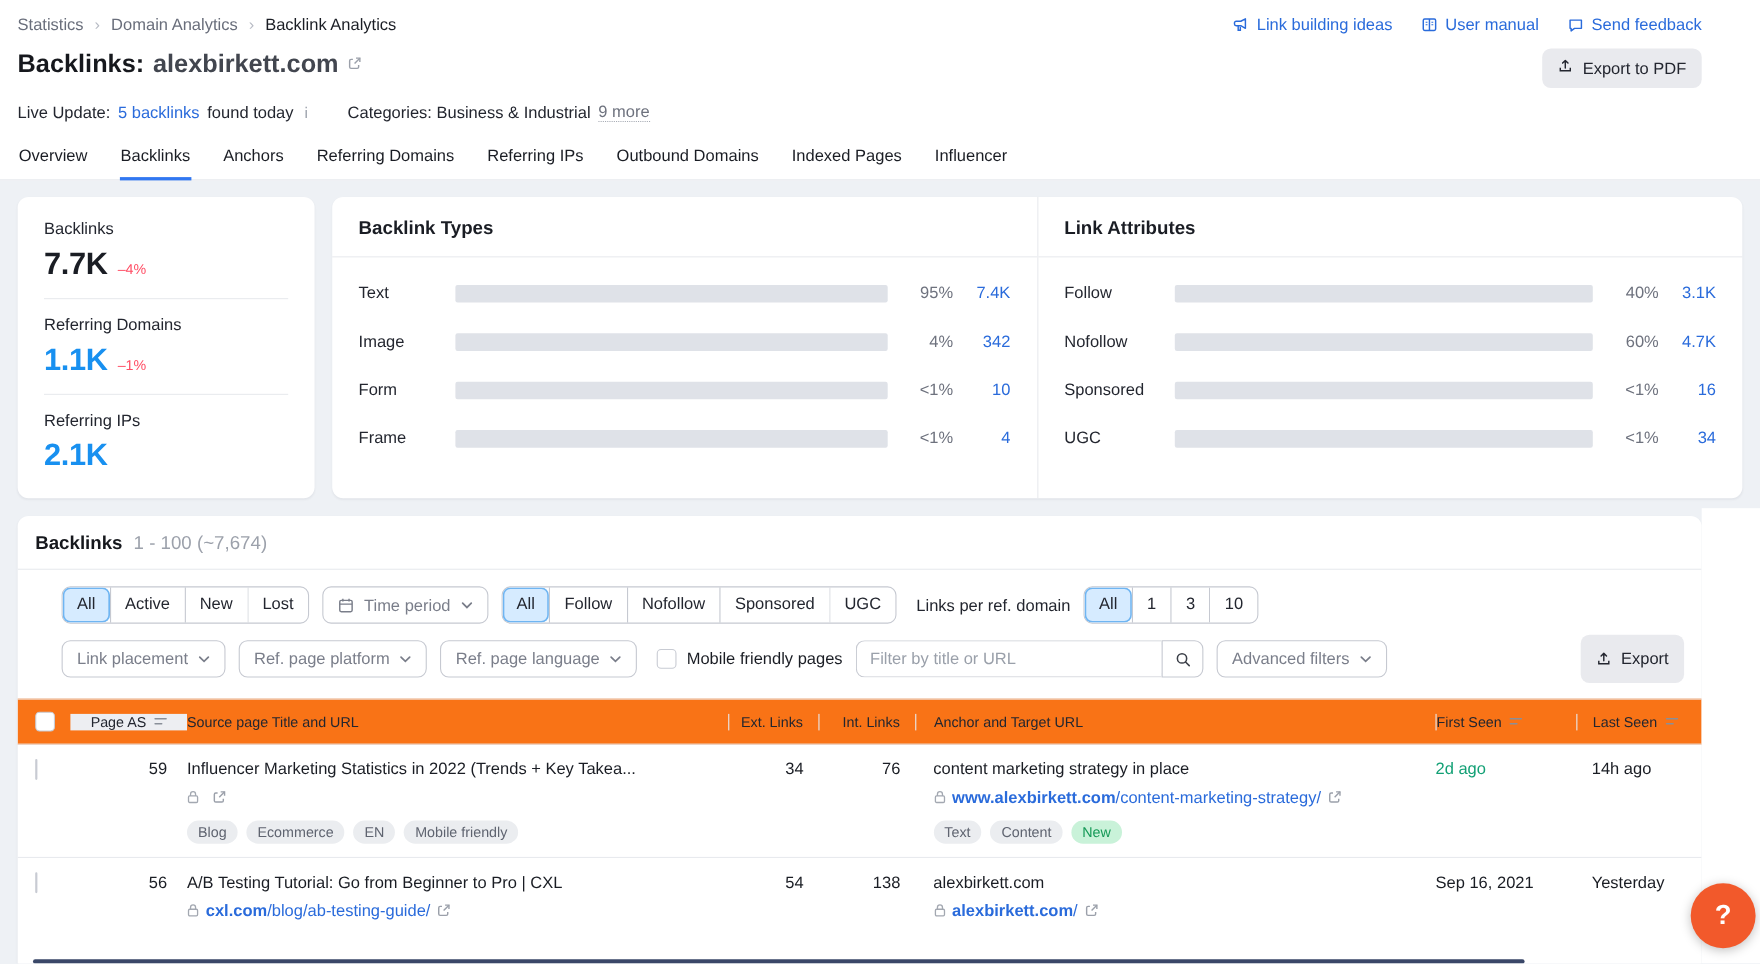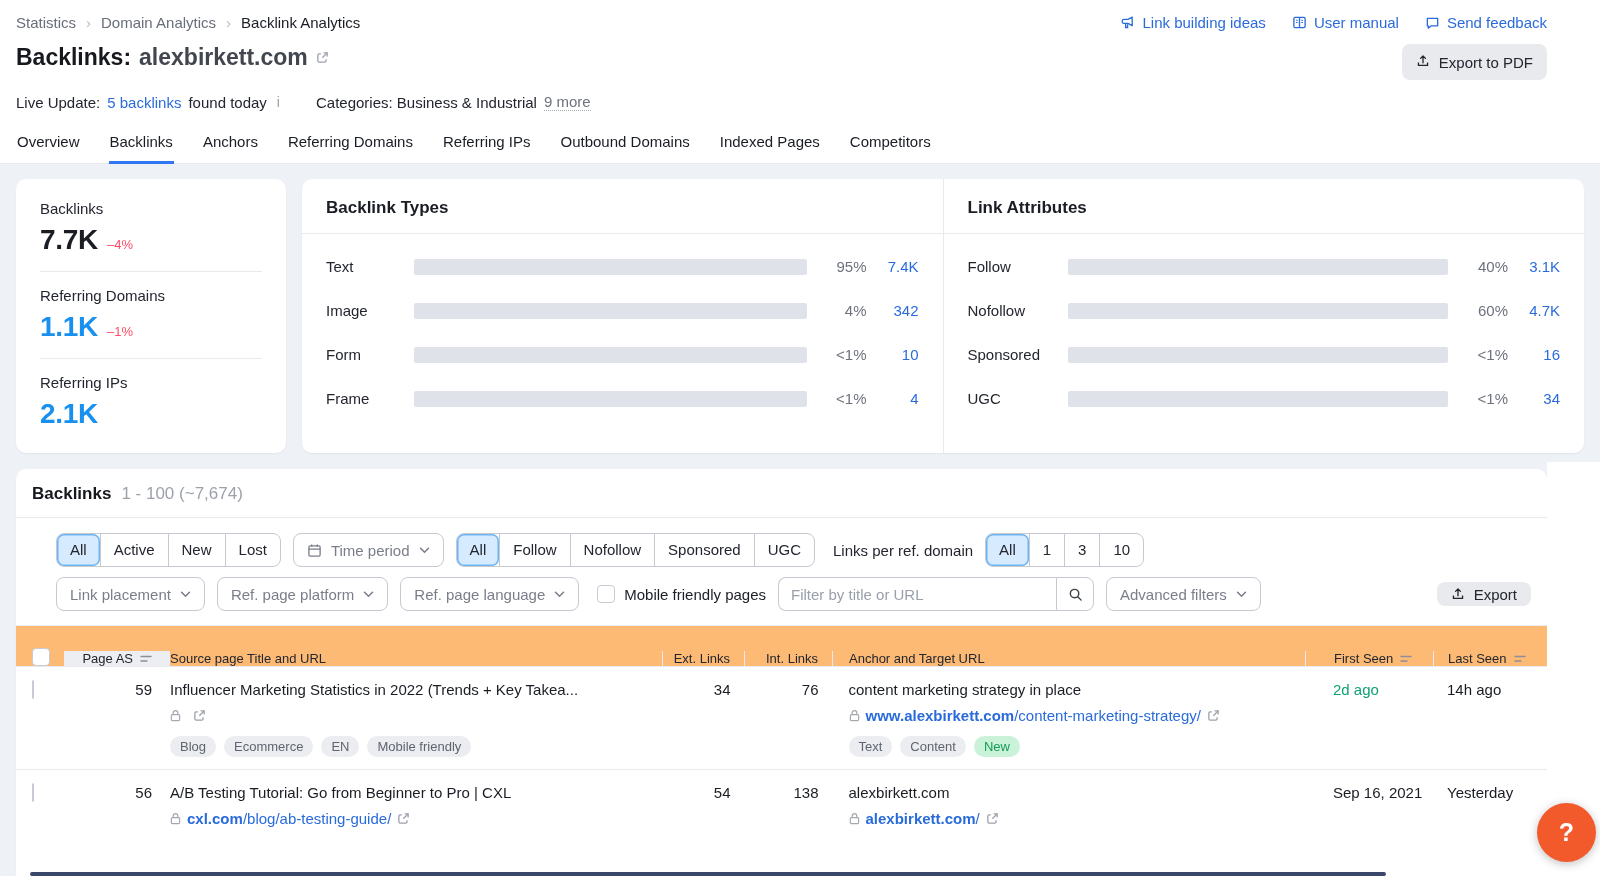--- a/index.html
+++ b/index.html
@@ -97,37 +97,37 @@
   .cbx { width:18px; height:18px; border:1.5px solid #C8CBD3; border-radius:4px; background:#fff; cursor:pointer; }
   .search-group { display:flex; }
   .search-input { width:278px; height:34px; border:1px solid #C6C9D1; border-right:none;
                   border-radius:8px 0 0 8px; padding:10px 12px; font-size:15px; font-family:inherit;
                   color:#23262F; outline:none; }
   .search-input::placeholder { color:#9AA0AA; }
   .search-btn { width:38px; height:34px; border:1px solid #C6C9D1; border-radius:0 8px 8px 0;
                 background:#fff; display:flex; align-items:center; justify-content:center;
                 color:#3C4049; cursor:pointer; }
   .btn-export { margin-left:auto; display:flex; align-items:center; gap:9px; background:#E9EAEE;
-                border:none; border-radius:8px; height:24px; padding:0 14px; font-size:15px;
+                border:none; border-radius:8px; height:44px; padding:0 14px; font-size:15px;
                 color:#23262F; font-family:inherit; cursor:pointer; }
 
   
-  .thead { display:flex; align-items:flex-end; height:42px; margin-top:14px; background:#fdba74;
+  .thead { display:flex; align-items:center; height:42px; margin-top:14px; background:#f97316;
            border-top:1px solid #EDEFF2; border-bottom:1px solid #E8EAEE; font-size:13px; color:#23262F; }
   .thead > div { display:flex; align-items:center; }
   .trow { display:flex; border-bottom:1px solid #E8EAEE; font-size:15px; }
   .trow > div { padding-top:14px; padding-bottom:12px; }
   .c-check { flex:0 0 48px; padding-left:16px; }
   .c-as { flex:0 0 106px; justify-content:flex-end; text-align:right; padding-right:18px; gap:7px; }
   .thead .c-as { background:#EDEEF2; }
   .c-source { flex:1.05 1 0; min-width:0; padding-right:30px; }
   .c-ext { flex:0 0 82px; justify-content:flex-end; text-align:right; padding-right:14px; }
   .c-int { flex:0 0 88px; justify-content:flex-end; text-align:right; padding-right:14px; }
   .c-anchor { flex:1 1 0; min-width:0; padding-left:16px; padding-right:16px; }
-  .c-first { flex:0 0 128px; padding-left:28px; gap:7px; }
+  .c-first { flex:0 0 128px; padding-left:0; gap:7px; }
   .c-last { flex:0 0 114px; padding-left:14px; gap:7px; }
   .thead .c-ext, .thead .c-int, .thead .c-anchor, .thead .c-first, .thead .c-last { border-left:1px solid #E8EAEE; }
   .sort-ic { color:#8A8F99; display:inline-flex; }
 
   .row-title { color:#1A1D24; margin-bottom:7px; white-space:nowrap; overflow:hidden; }
   .url-line { line-height:22px; word-break:break-all; }
   .lock-ic { color:#A3A8B1; display:inline-flex; vertical-align:-1px; margin-right:6px; }
   .url-line .ext-ic { margin-left:6px; vertical-align:-1px; }
   .url { color:#2A6BDB; text-decoration:none; cursor:pointer; }
   .url b { font-weight:700; }
@@ -218,21 +218,21 @@
       <span class="cat-more">9 more</span>
     </div>
     <nav class="tabs" id="tabs">
         <div class="tab">Overview</div>
         <div class="tab active">Backlinks</div>
         <div class="tab">Anchors</div>
         <div class="tab">Referring Domains</div>
         <div class="tab">Referring IPs</div>
         <div class="tab">Outbound Domains</div>
         <div class="tab">Indexed Pages</div>
-        <div class="tab">Competitors</div>
+        <div class="tab">Influencer</div>
       </nav>
   </header>
 
   <main class="content">
     <div class="top-cards">
       <aside class="card summary" id="summary">
           <div class="sum-item">
             <div class="sum-label">Backlinks</div>
             <div class="sum-value-row">
               <span class="sum-value dark">7.7K</span>

